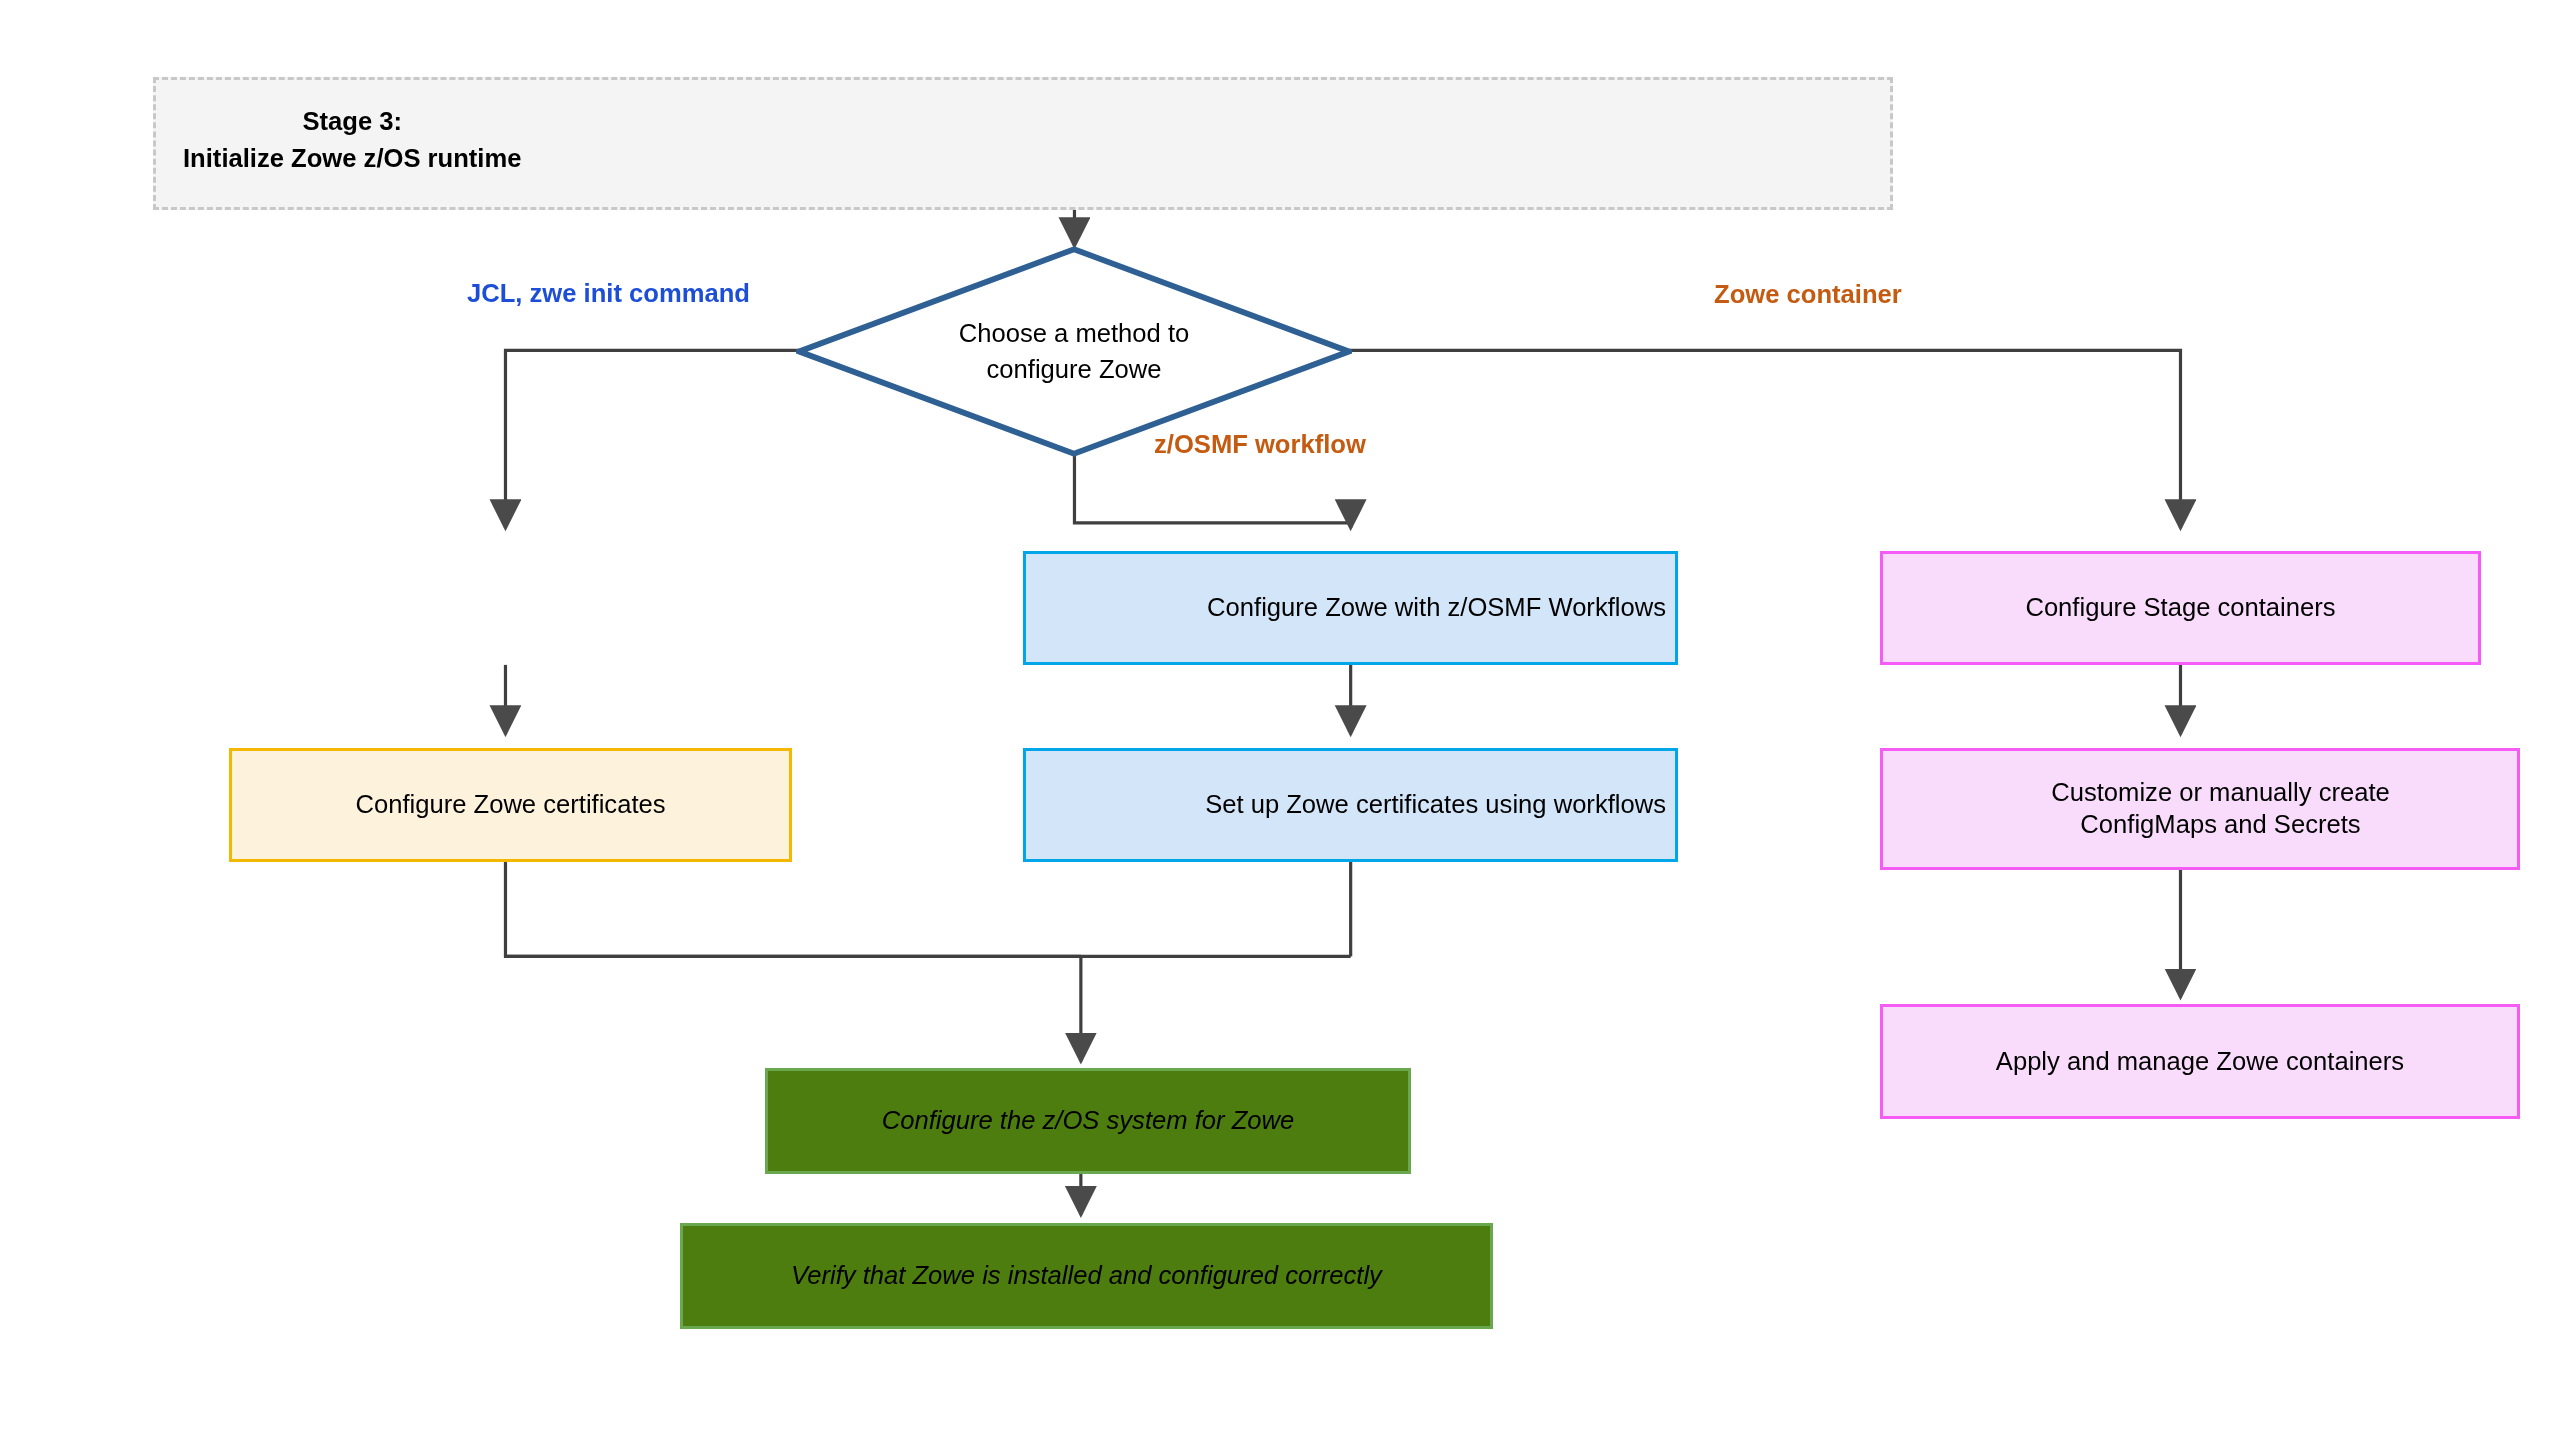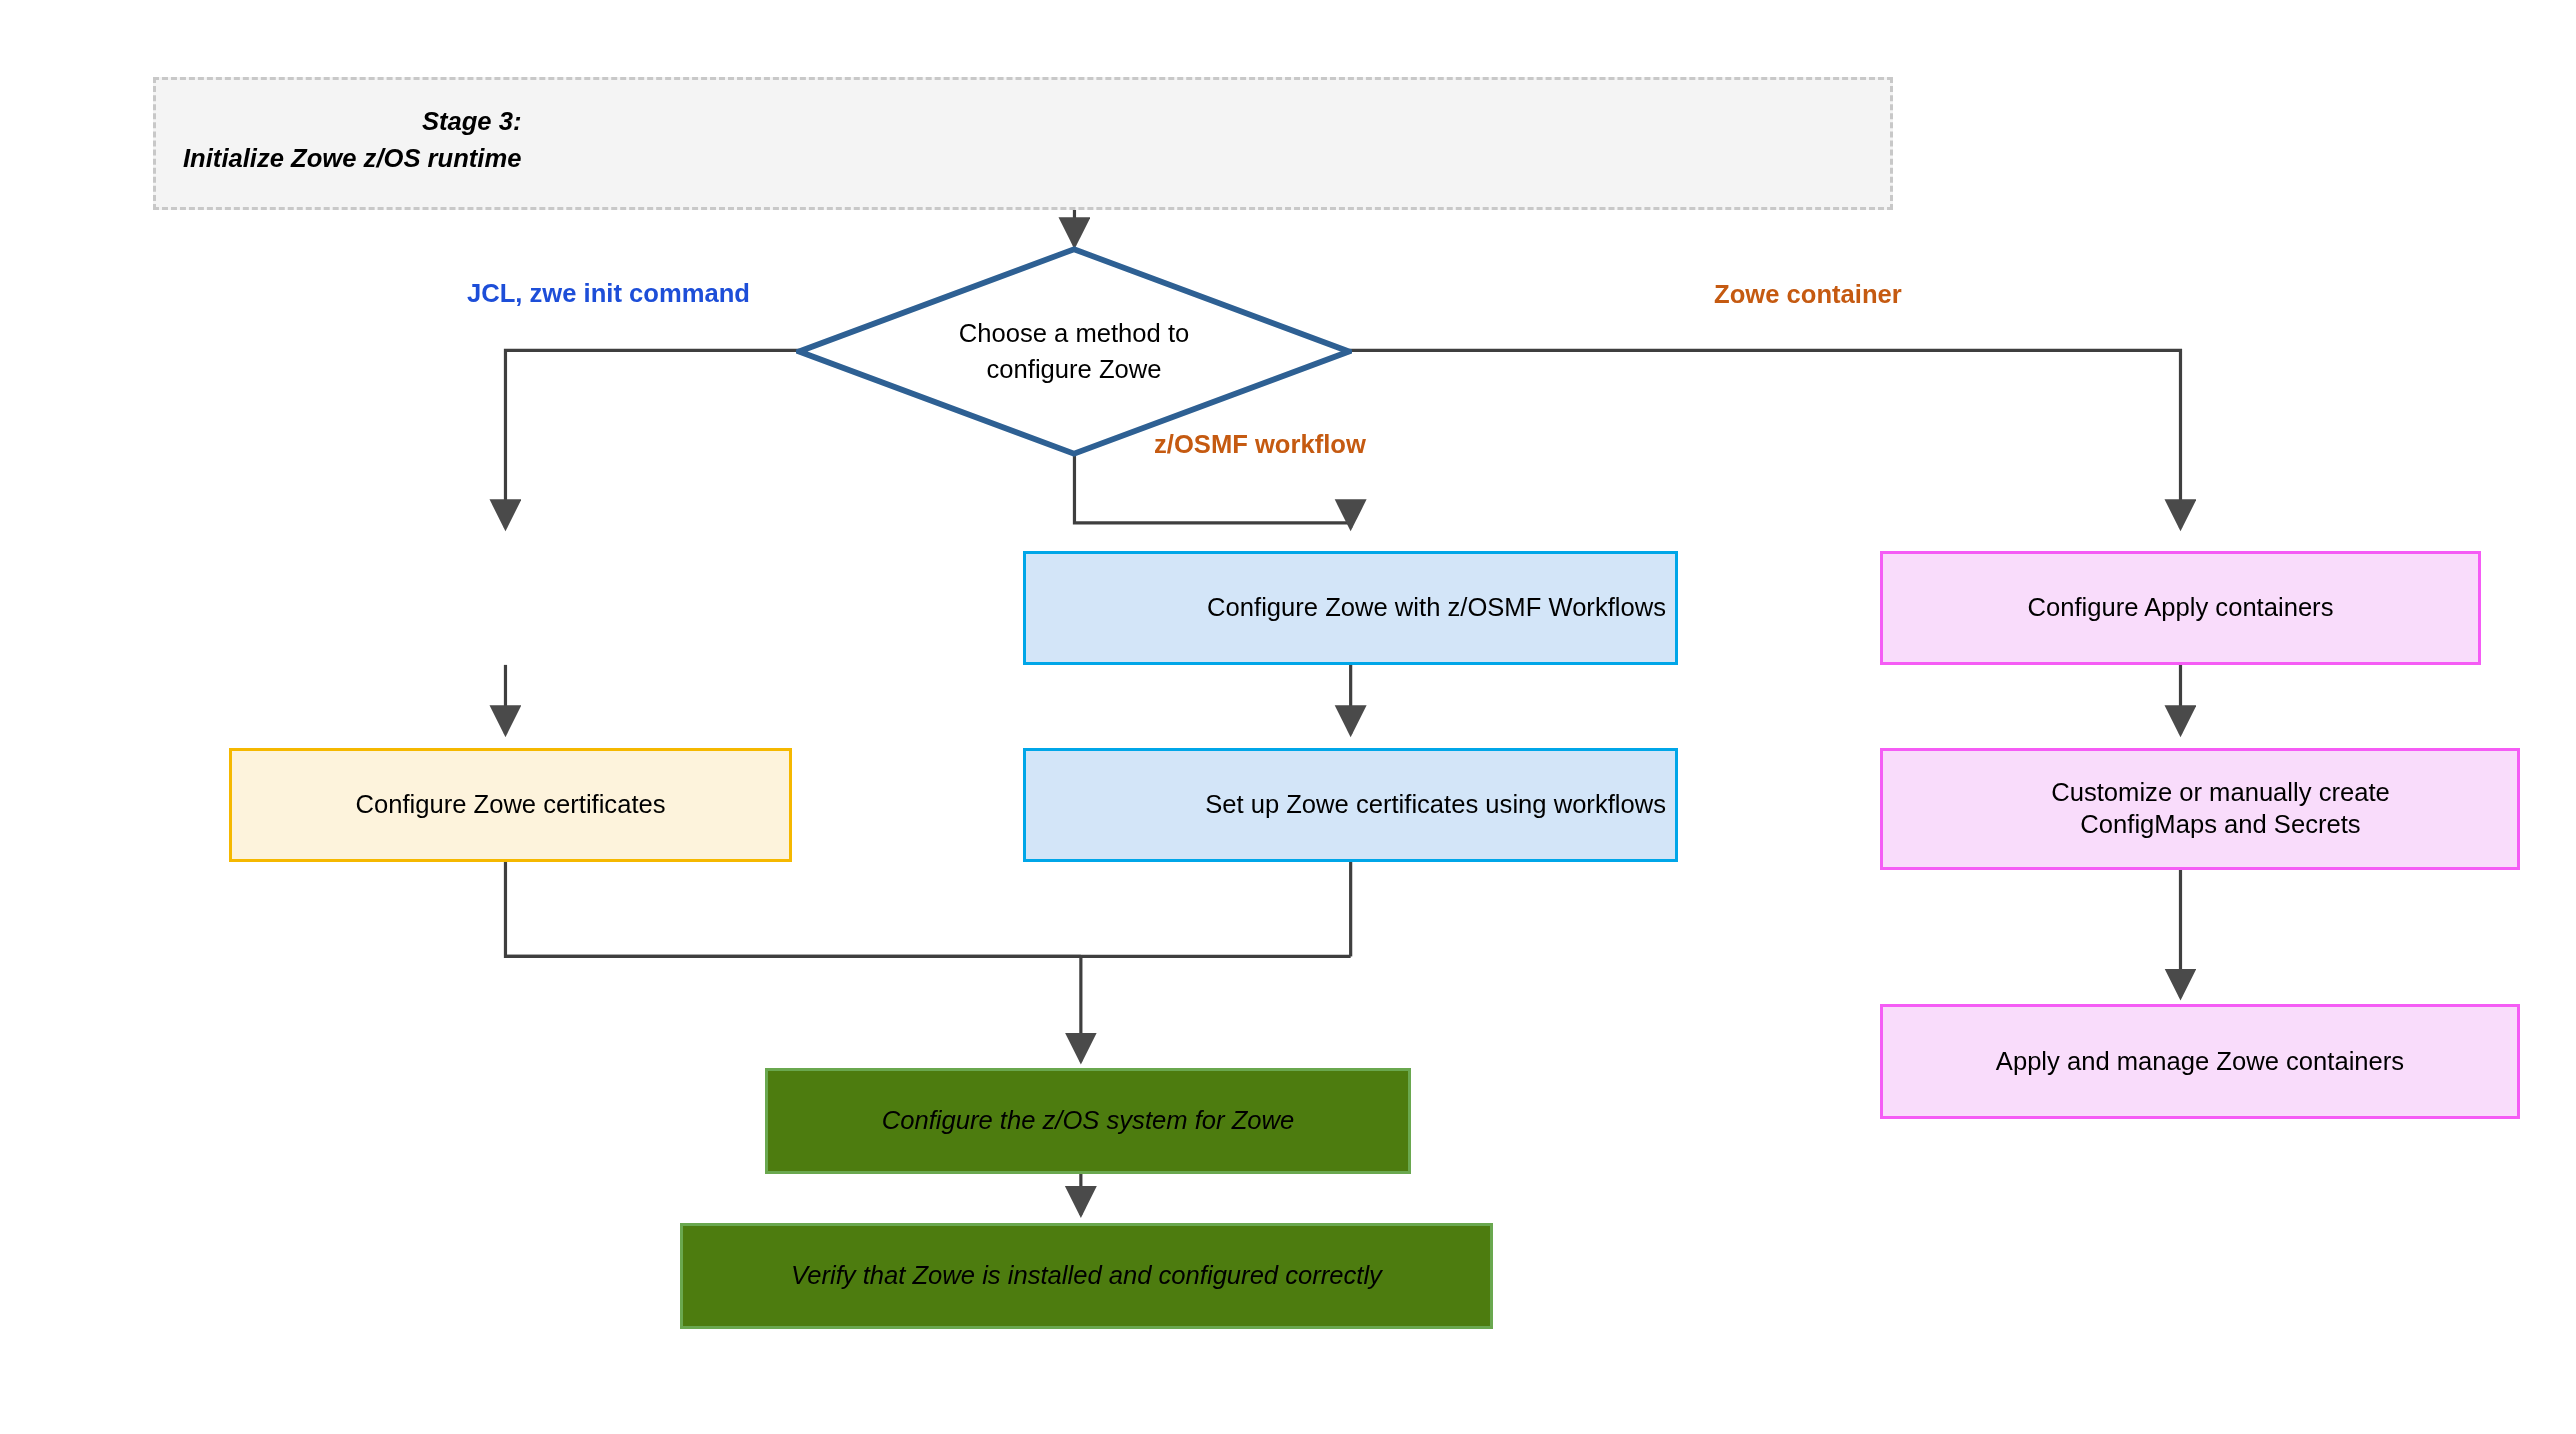--- a/index.html
+++ b/index.html
@@ -46,22 +46,21 @@
     border: 3.2px dashed #c8c8c8;
     align-items: flex-start;
     justify-content: flex-start;
     font-weight: bold;
     font-size: 25.6px;
     line-height: 1.45;
     color: #000000;
   }
   .stage-box .node-text {
     padding: 23px 0 0 27px;
-    text-align: right;
-    font-style: italic;
+    text-align: center;
   }
 
   
   .diamond-wrap {
     position: absolute;
   }
   .diamond-svg {
     position: absolute;
     left: 0;
     top: 0;
@@ -172,21 +171,21 @@
 
   <div class="node box blue" style="left:1023px; top:551px; width:655px; height:114px;">
     <span class="node-text">Configure Zowe with z/OSMF Workflows</span>
   </div>
 
   <div class="node box blue" style="left:1023px; top:748px; width:655px; height:114px;">
     <span class="node-text">Set up Zowe certificates using workflows</span>
   </div>
 
   <div class="node box pink" style="left:1880px; top:551px; width:601px; height:114px;">
-    <span class="node-text">Configure Apply containers</span>
+    <span class="node-text">Configure Stage containers</span>
   </div>
 
   <div class="node box pink" style="left:1880px; top:748px; width:640px; height:122px;padding-left:41px;">
     <span class="node-text">
       <span>Customize or manually create</span><br>
       <span>ConfigMaps and Secrets</span>
     </span>
   </div>
 
   <div class="node box pink" style="left:1880px; top:1004px; width:640px; height:115px;">

